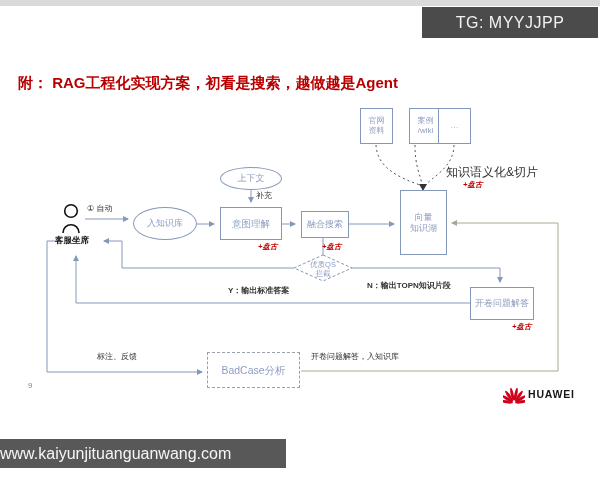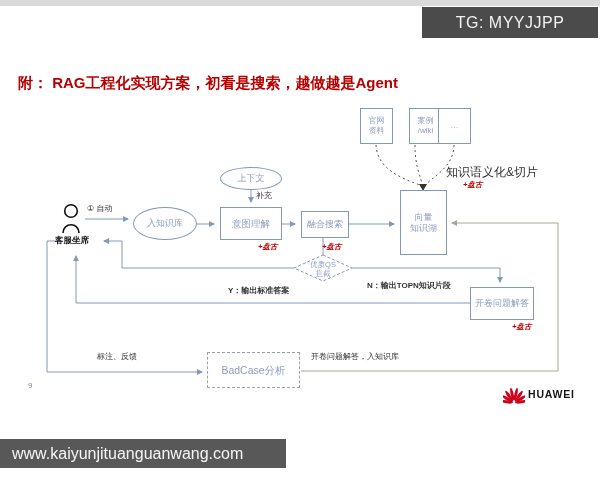--- a/index.html
+++ b/index.html
@@ -20,21 +20,21 @@
   .lbl{position:absolute;font-size:8px;color:#333;white-space:nowrap;line-height:1;}
   .lbl.b{font-weight:600;}
   .agent-lbl{position:absolute;font-size:8.5px;font-weight:bold;color:#111;white-space:nowrap;}
   .pangu{position:absolute;font-size:7.5px;font-weight:bold;font-style:italic;color:#c00000;white-space:nowrap;}
   .diamond-text{position:absolute;left:294px;top:257px;width:58px;height:23px;display:flex;align-items:center;
     justify-content:center;text-align:center;font-size:7.5px;color:#8d9dc0;line-height:1.2;}
   .pagenum{position:absolute;left:28px;top:381px;font-size:8px;color:#888;}
   .huawei{position:absolute;left:503px;top:384px;display:flex;align-items:center;}
   .huawei-text{font-size:10.5px;font-weight:bold;color:#161616;letter-spacing:.8px;margin-left:3px;}
   .bottom-bar{position:absolute;left:0;top:439px;width:286px;height:29px;background:#585858;
-    color:#f5f5f5;font-size:16px;display:flex;align-items:center;padding-left:12px;box-sizing:border-box;}
+    color:#f5f5f5;font-size:16px;display:flex;align-items:center;box-sizing:border-box;}
 </style>
 </head>
 <body>
 
 <div class="slide">
   <div class="topstrip"></div>
 
   <div class="tg-badge">TG: MYYJJPP</div>
 
   <div class="title">附： RAG工程化实现方案，初看是搜索，越做越是Agent</div>

